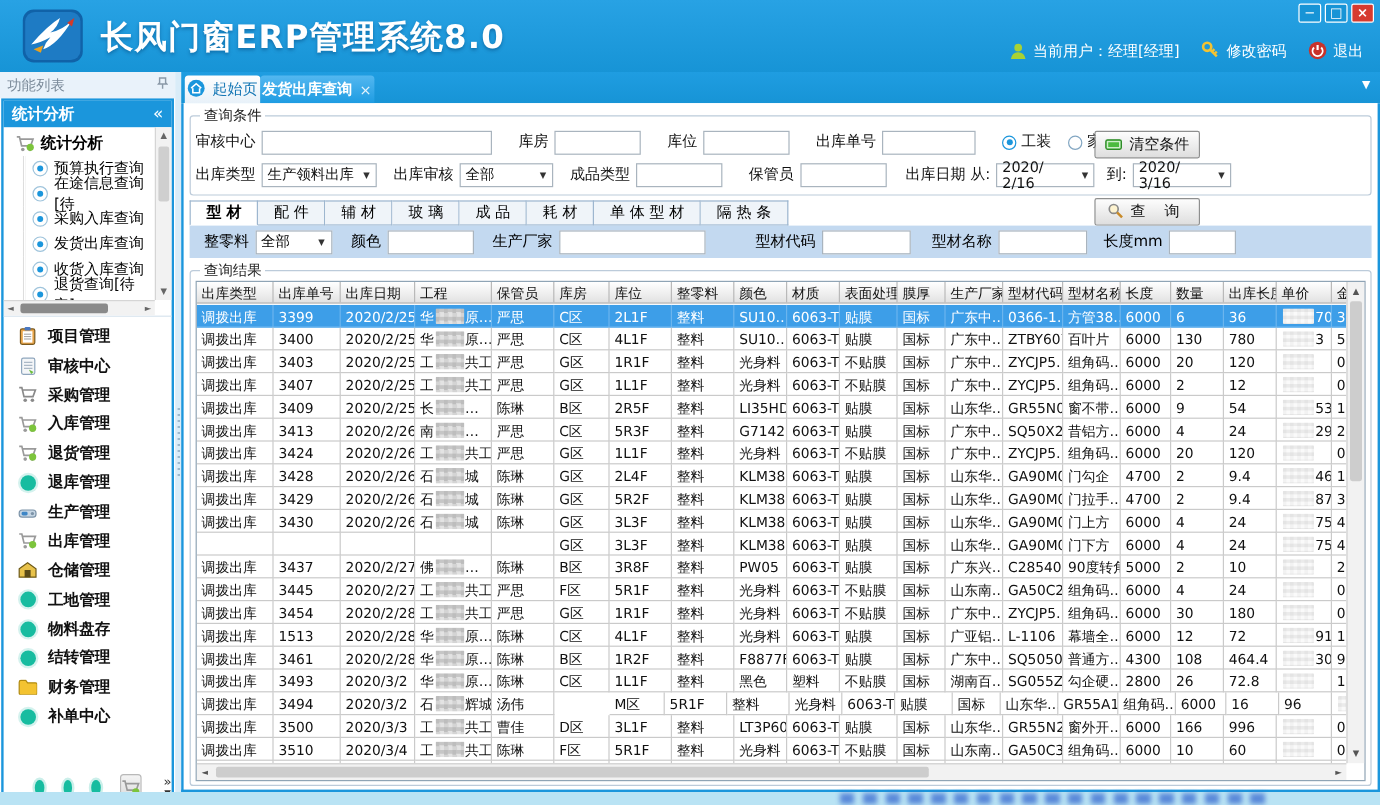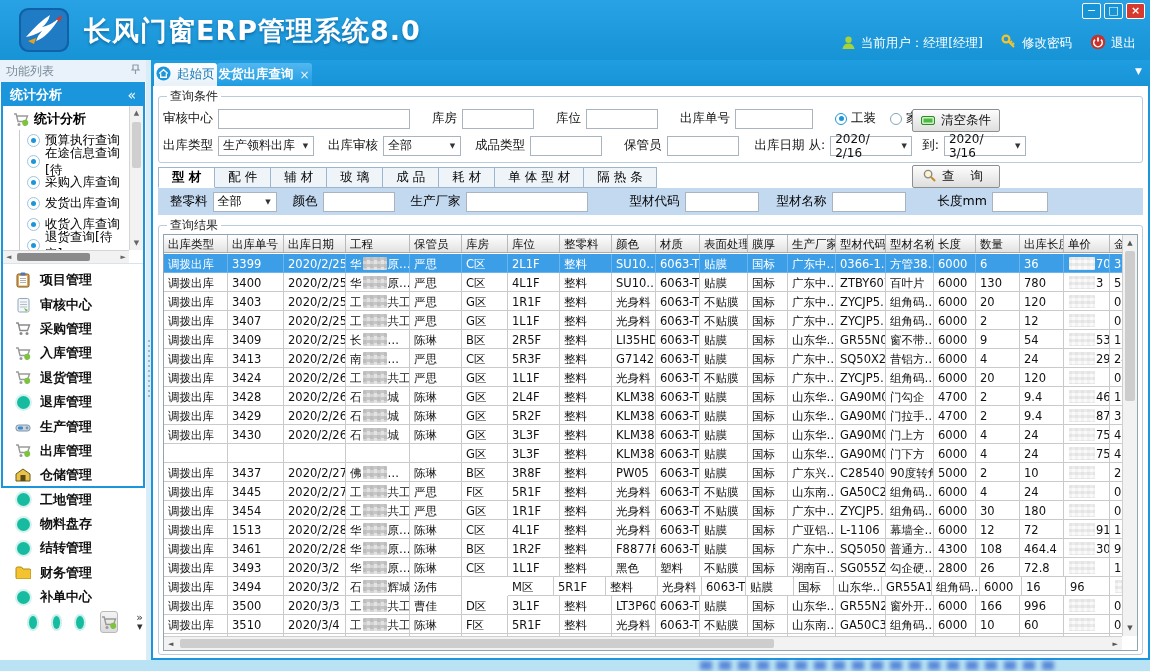--- a/index.html
+++ b/index.html
@@ -16,21 +16,21 @@
   .wbtn { width:19px; height:16px; border:1px solid #fff; border-radius:2px; color:#fff;
     font-size:11px; line-height:14px; text-align:center; background:#1794D6; cursor:pointer; }
   .wbtn.close { background:#D63A2F; font-weight:bold; }
   #userbar { position:absolute; right:14px; top:34px; display:flex; gap:18px; align-items:center; }
   .ub { display:flex; align-items:center; gap:5px; color:#fff; font-size:12.5px; }
 
   
   #sidebar { position:absolute; left:0; top:60px; width:146px; height:600px; background:#fff; }
   #funcbar { height:22px; background:#E9F2FA; color:#7A8A99; font-size:12px; display:flex;
     align-items:center; padding:0 6px; justify-content:space-between; }
-  #sidepanel { position:absolute; left:1px; top:22px; width:144px; height:406px;
+  #sidepanel { position:absolute; left:1px; top:22px; width:144px; height:589px;
     border:2px solid #1B96DC; background:#fff; display:flex; flex-direction:column; }
   #sechdr { height:22px; background:#1B96DC; color:#fff; font-size:13px; font-weight:bold;
     display:flex; align-items:center; justify-content:space-between; padding:0 7px; flex:0 0 auto; }
   #sechdr .chev { font-size:14px; font-weight:normal; }
   #treebox { position:relative; flex:0 0 158px; border-bottom:1px solid #D7E4EE; overflow:hidden; }
   #treecontent { position:absolute; left:2px; top:2px; right:15px; bottom:13px; overflow:hidden; }
   .troot { display:flex; align-items:center; gap:5px; font-size:13px; font-weight:bold; height:22px; padding-left:8px; }
   .trow { display:flex; align-items:center; gap:5px; font-size:12.5px; height:21px; padding-left:22px;
     background:linear-gradient(90deg,#C9C9C9 1px,transparent 1px) 14px 0/2px 4px repeat-y; }
   .bluedot { width:13px; height:13px; border-radius:50%; background:#fff; border:1px solid #9FC4DC;
@@ -487,21 +487,21 @@
             <span class="arr">▼</span>
         </span>
         <span class="flabel" style="margin-left:16px">颜色</span>
         <span class="tbox" style="width:72px"></span>
         <span class="flabel" style="margin-left:16px">生产厂家</span>
         <span class="tbox" style="width:122px"></span>
         <span class="flabel" style="margin-left:42px">型材代码</span>
         <span class="tbox" style="width:74px"></span>
         <span class="flabel" style="margin-left:18px">型材名称</span>
         <span class="tbox" style="width:74px"></span>
-        <span class="flabel" style="margin-left:32px">长度mm</span>
+        <span class="flabel" style="margin-left:14px">长度mm</span>
         <span class="tbox" style="width:56px"></span>
       </div>
 
       <fieldset id="qr">
         <legend>查询结果</legend>
         <div id="gridwrap">
           <div id="ghead">
               <span class="hcell" style="width: 64px;">出库类型</span>
               <span class="hcell" style="width: 56px;">出库单号</span>
               <span class="hcell" style="width: 62px;">出库日期</span>

